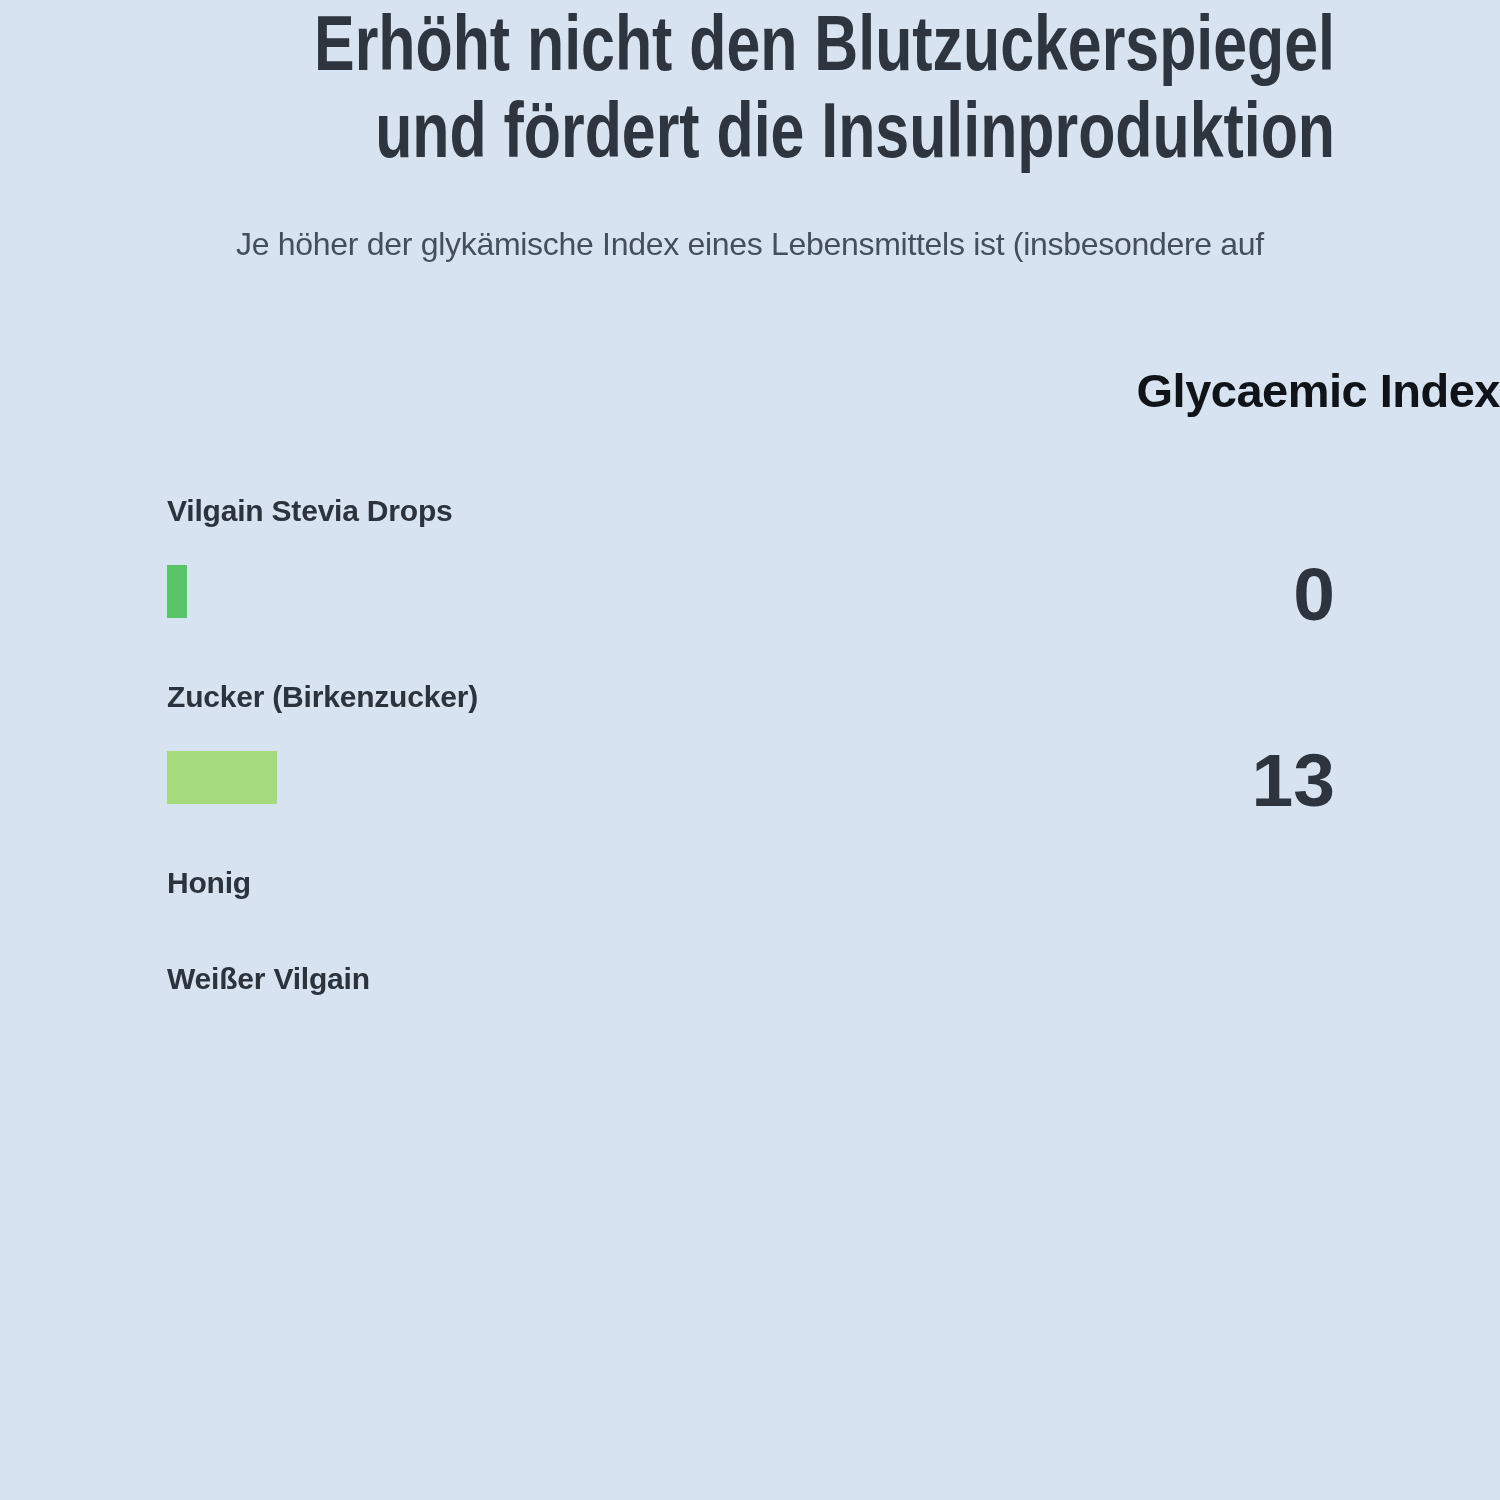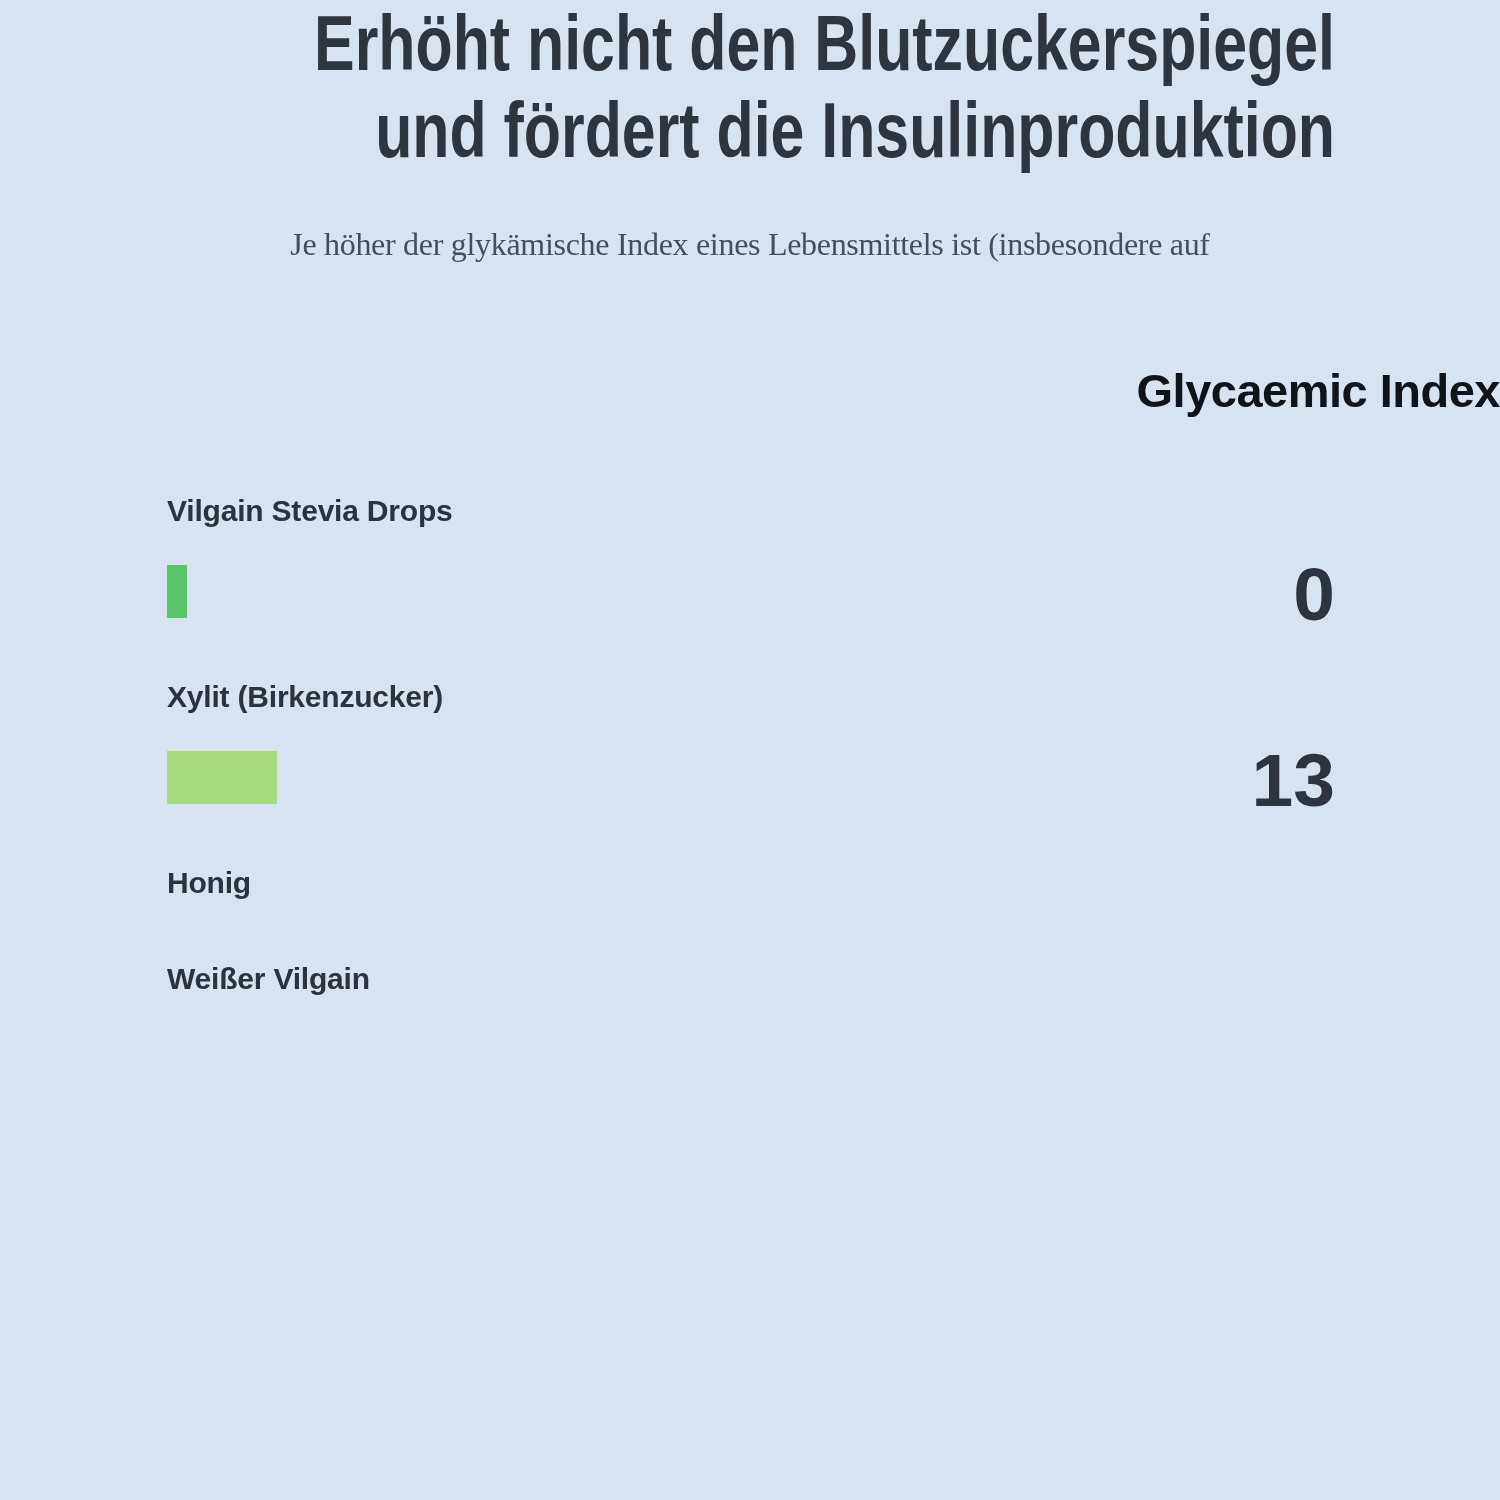--- a/index.html
+++ b/index.html
@@ -13,21 +13,21 @@
   .header { text-align: right; }
   .title-line {
     font-size: 78px;
     font-weight: bold;
     color: #2f353e;
     line-height: 87px;
     white-space: nowrap;
     transform: scaleX(0.78);
     transform-origin: 50% 50%;
   }
-  .subtitle { margin-top: 42px; font-family: Liberation Serif, serif; }
+  .subtitle { margin-top: 42px; }
   .subtitle-line {
     font-size: 32px;
     color: #454e5c;
     line-height: 57px;
     text-align: center;
     white-space: nowrap;
     letter-spacing: -0.3px;
   }
   .chart-title {
     margin-top: 90px;
@@ -84,21 +84,21 @@
 
   <div class="row">
     <div class="row-label">Vilgain Stevia Drops</div>
     <div class="row-line">
       <div class="bar" style="width: 20px; background-color: rgb(90, 196, 105);"></div>
       <div class="value">0</div>
     </div>
   </div>
 
   <div class="row">
-    <div class="row-label">Xylit (Birkenzucker)</div>
+    <div class="row-label">Zucker (Birkenzucker)</div>
     <div class="row-line">
       <div class="bar" style="width: 110px; background-color: rgb(165, 218, 125);"></div>
       <div class="value">13</div>
     </div>
   </div>
 
   <div class="row">
     <div class="row-label">Honig</div>
   </div>
 

